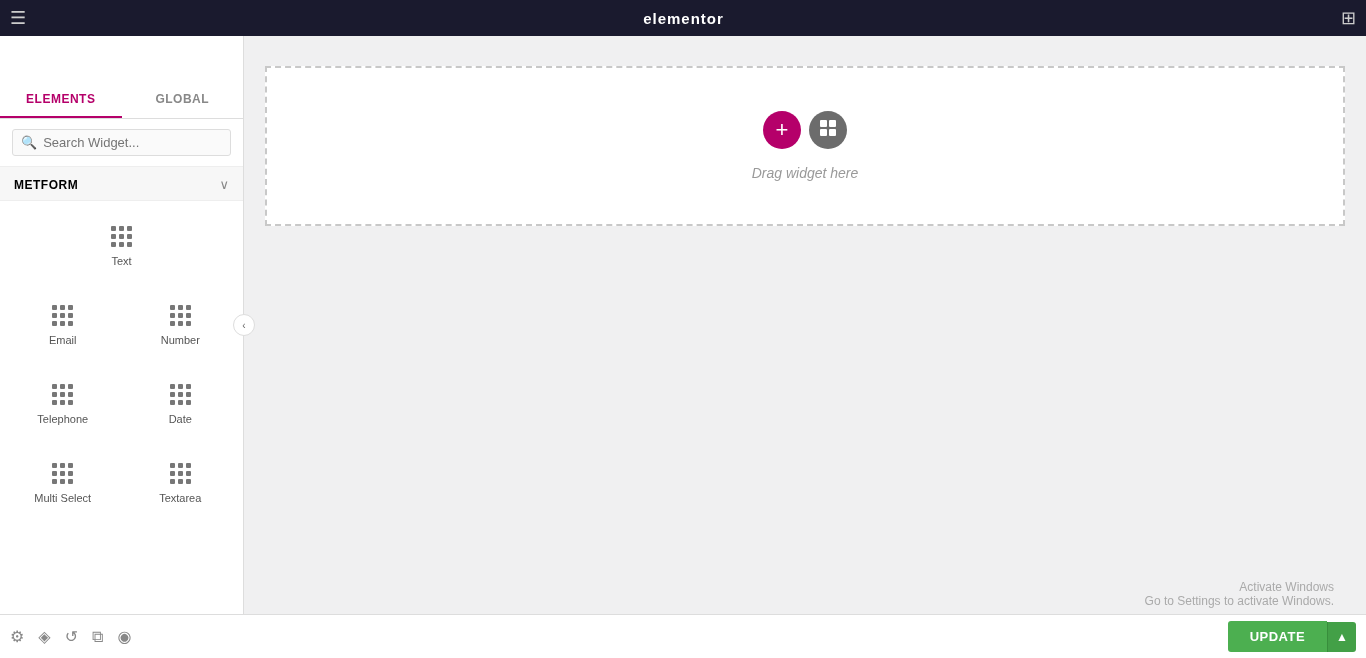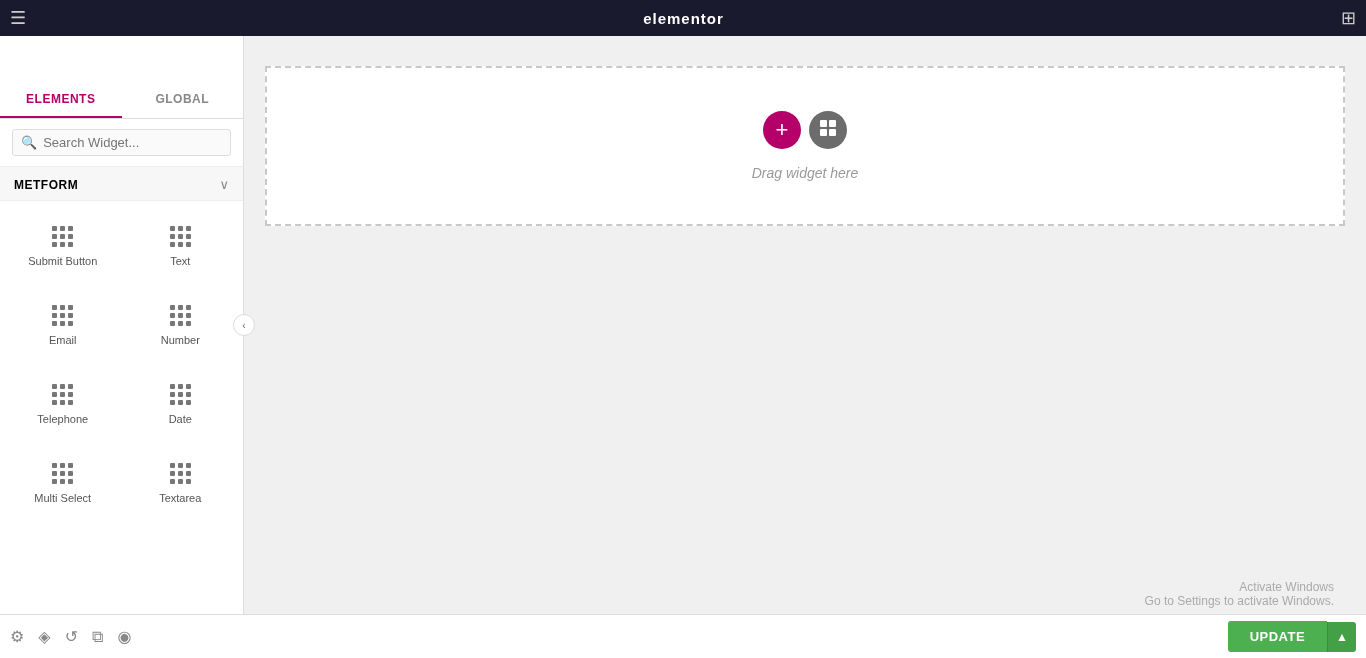--- a/index.html
+++ b/index.html
@@ -328,36 +328,20 @@
     </div>
 
     <div class="section-header">
       <span class="section-title">METFORM</span>
       <span class="section-chevron">∨</span>
     </div>
 
     <div class="widget-grid">
 
       <div class="widget-row">
-        <div class="widget-item">
-          <div class="widget-icon">
-            <div class="widget-dots">
-              <div class="widget-dot"></div>
-                <div class="widget-dot"></div>
-                <div class="widget-dot"></div>
-              <div class="widget-dot"></div>
-                <div class="widget-dot"></div>
-                <div class="widget-dot"></div>
-              <div class="widget-dot"></div>
-                <div class="widget-dot"></div>
-                <div class="widget-dot"></div>
-            </div>
-          </div>
-          <span class="widget-label">Submit Button</span>
-        </div>
         <div class="widget-item">
           <div class="widget-icon">
             <div class="widget-dots">
               <div class="widget-dot"></div>
                 <div class="widget-dot"></div>
                 <div class="widget-dot"></div>
               <div class="widget-dot"></div>
                 <div class="widget-dot"></div>
                 <div class="widget-dot"></div>
               <div class="widget-dot"></div>

